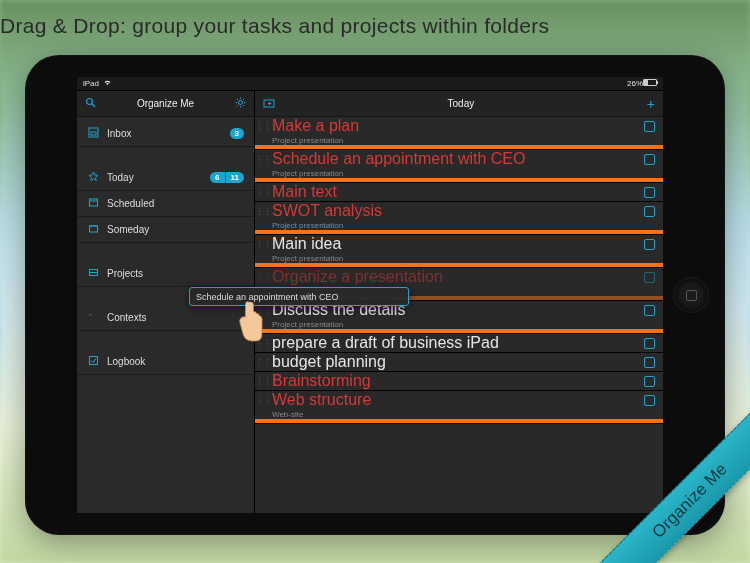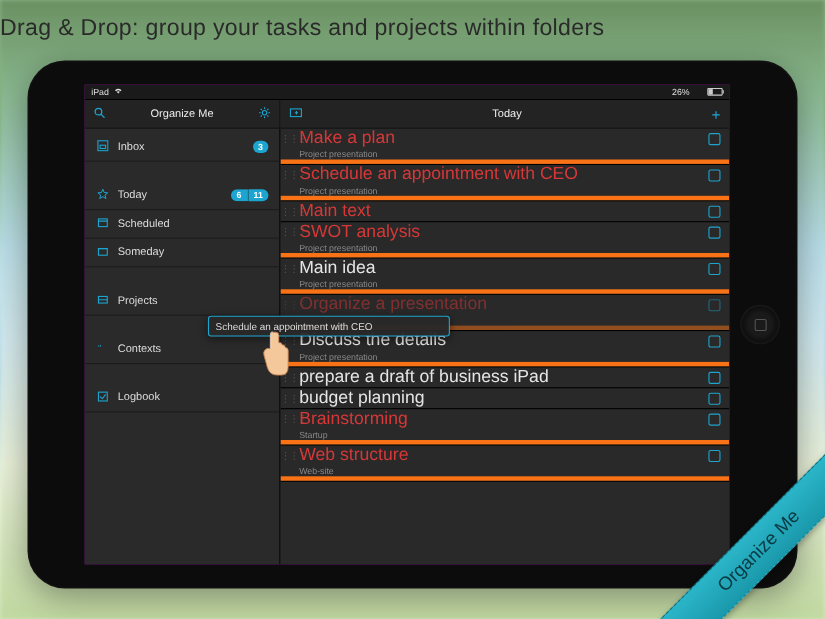--- a/index.html
+++ b/index.html
@@ -43,35 +43,35 @@
       display: flex; align-items: center; justify-content: center;
     }
     .home-button .square {
       width: 11px; height: 11px;
       border: 1.5px solid #555;
       border-radius: 2px;
     }
     .screen {
       position: absolute;
       left: 52px; right: 62px; top: 22px; bottom: 22px;
-      background: #a21caf;
+      background: #f97316;
       overflow: hidden;
     }
     
     .status-bar {
       height: 14px;
       background: #1a1a1a;
       display: flex; align-items: center;
       font-size: 8px; color: #e0e0e0;
       padding: 0 6px;
       border-bottom: 1px solid #000;
     }
     .status-left { display: flex; align-items: center; gap: 4px; }
     .status-center { flex: 1; text-align: center; margin-top: 28px; }
-    .status-right { display: flex; align-items: center; gap: 16px; }
+    .status-right { display: flex; align-items: flex-start; gap: 0; }
     .wifi { font-size: 8px; }
     .battery {
       width: 14px; height: 7px; border: 1px solid #ccc; border-radius: 1px;
       position: relative;
     }
     .battery::after { content:''; position:absolute; right:-2px; top:1px; width:1px; height:3px; background:#ccc; }
     .battery .fill { position:absolute; left:0; top:0; bottom:0; width:30%; background:#ccc; }
 
     .app {
       display: flex;
@@ -439,23 +439,20 @@
       <span class="task-text task-white">budget planning</span>
       <span class="chk"></span>
     </div>
             </div>
             <div class="task-group">
               <div class="task-main" style="">
       <span class="grip">⋮⋮⋮</span>
       <span class="task-text task-red">Brainstorming</span>
       <span class="chk"></span>
     </div>
-              <div class="sub-row" style="">
-        <span class="task-sub">Startup</span>
-      </div>
             </div>
             <div class="task-group">
               <div class="task-main" style="">
       <span class="grip">⋮⋮⋮</span>
       <span class="task-text task-red">Web structure</span>
       <span class="chk"></span>
     </div>
               <div class="sub-row" style="">
         <span class="task-sub">Web-site</span>
       </div>

